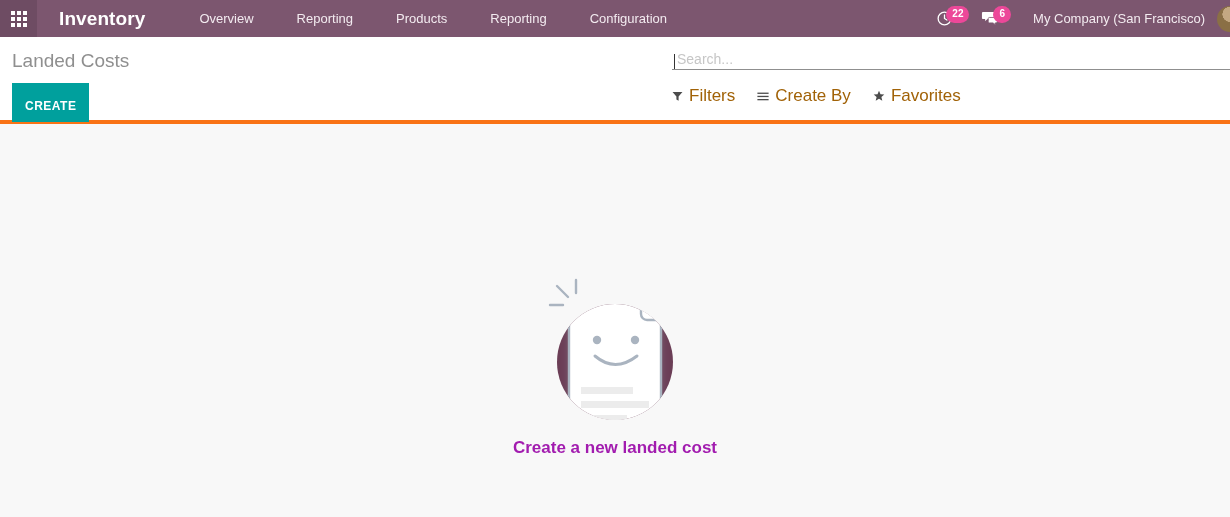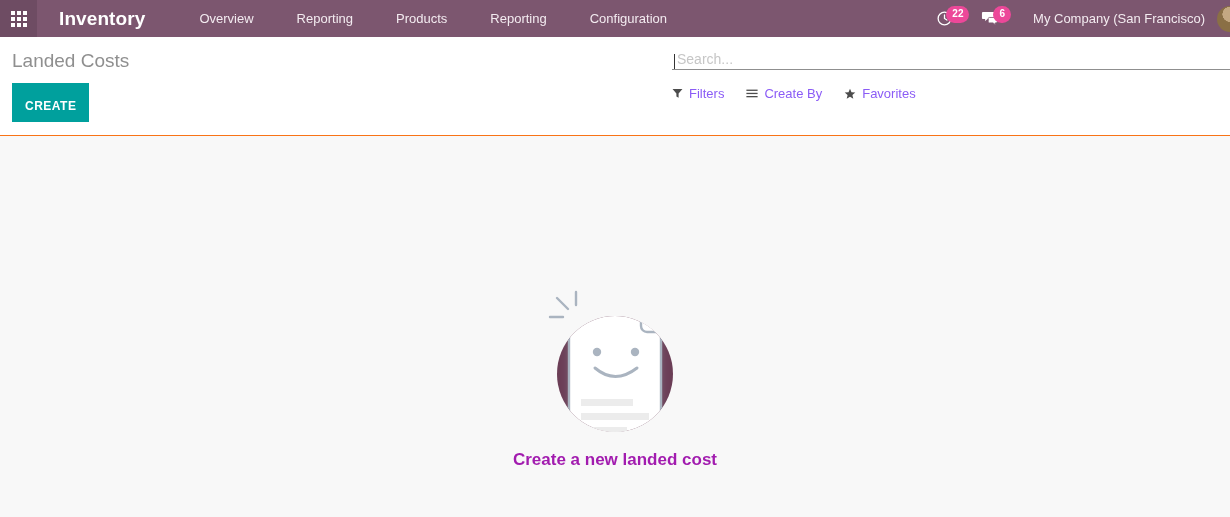--- a/index.html
+++ b/index.html
@@ -102,22 +102,22 @@
     background-image: radial-gradient(circle at 50% 32%, #c4a882 0 34%, #8a6f45 35% 100%);
     margin-right: -13px;
     flex: 0 0 auto;
     cursor: pointer;
     overflow: hidden;
   }
 
   
   .control-panel {
     background: #ffffff;
-    border-bottom: 1px solid #f97316;
-    height: 99px;
+    border-bottom: 4px solid #f97316;
+    height: 87px;
     position: relative;
   }
   .cp-left {
     position: absolute;
     left: 12px; top: 0;
     width: 640px;
   }
   .page-title {
     font-size: 19px;
     color: #8f8f8f;
@@ -171,22 +171,22 @@
   .filter-row {
     margin-top: 16px;
     display: flex;
     align-items: center;
     gap: 22px;
   }
   .filter-btn {
     display: flex;
     align-items: center;
     gap: 6px;
-    font-size: 13px;
-    color: #8b5cf6;
+    font-size: 17px;
+    color: #a16207;
     cursor: pointer;
     white-space: nowrap;
   }
   .fi { display: block; flex: 0 0 auto; }
 
   
   .content {
     height: 393px;
     background: #f8f8f8;
     position: relative;

